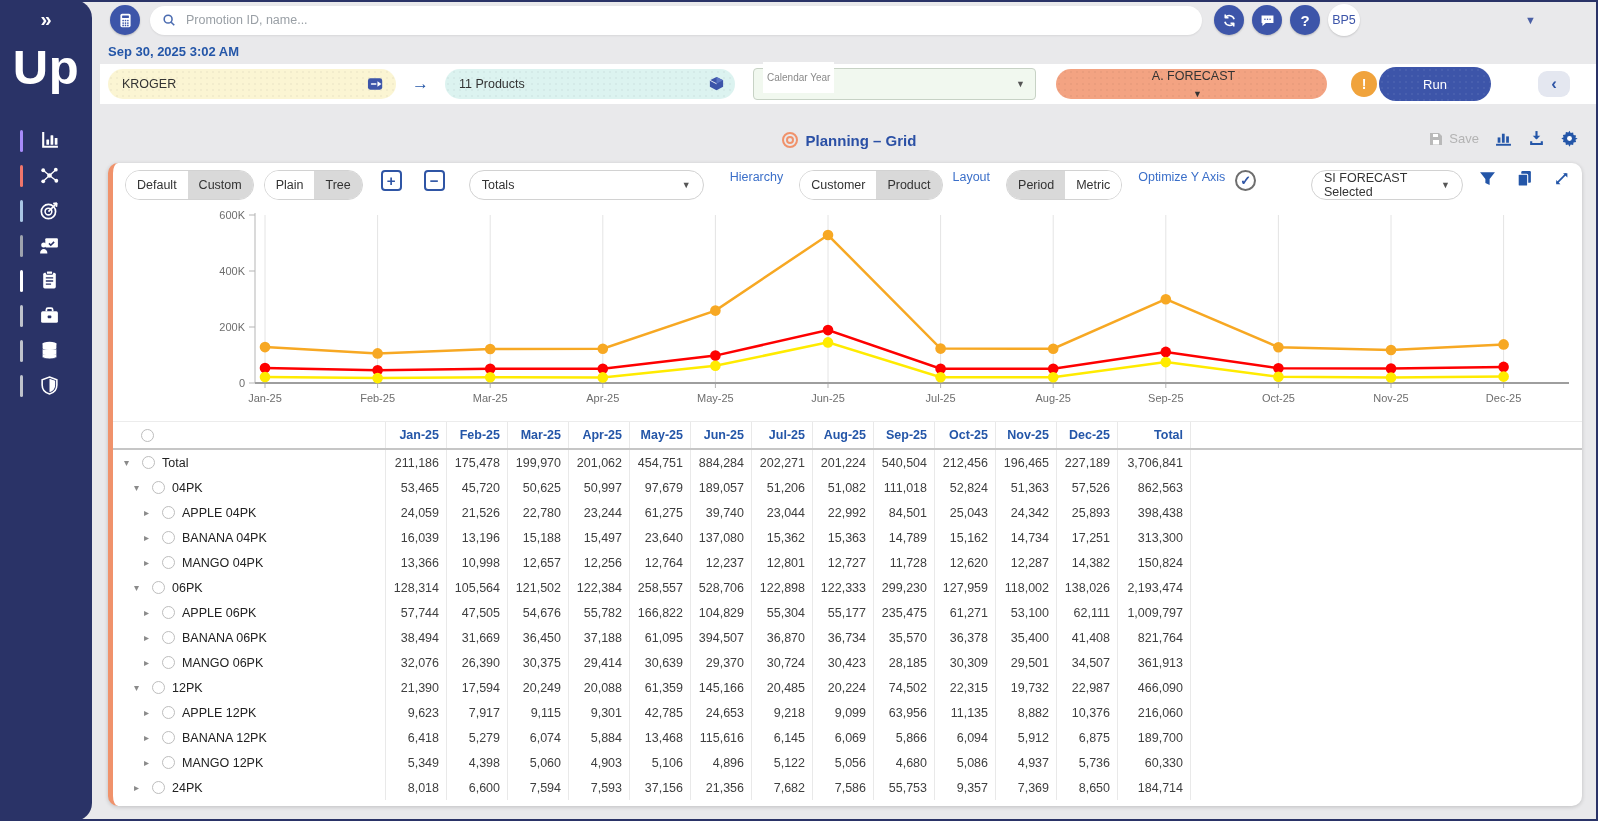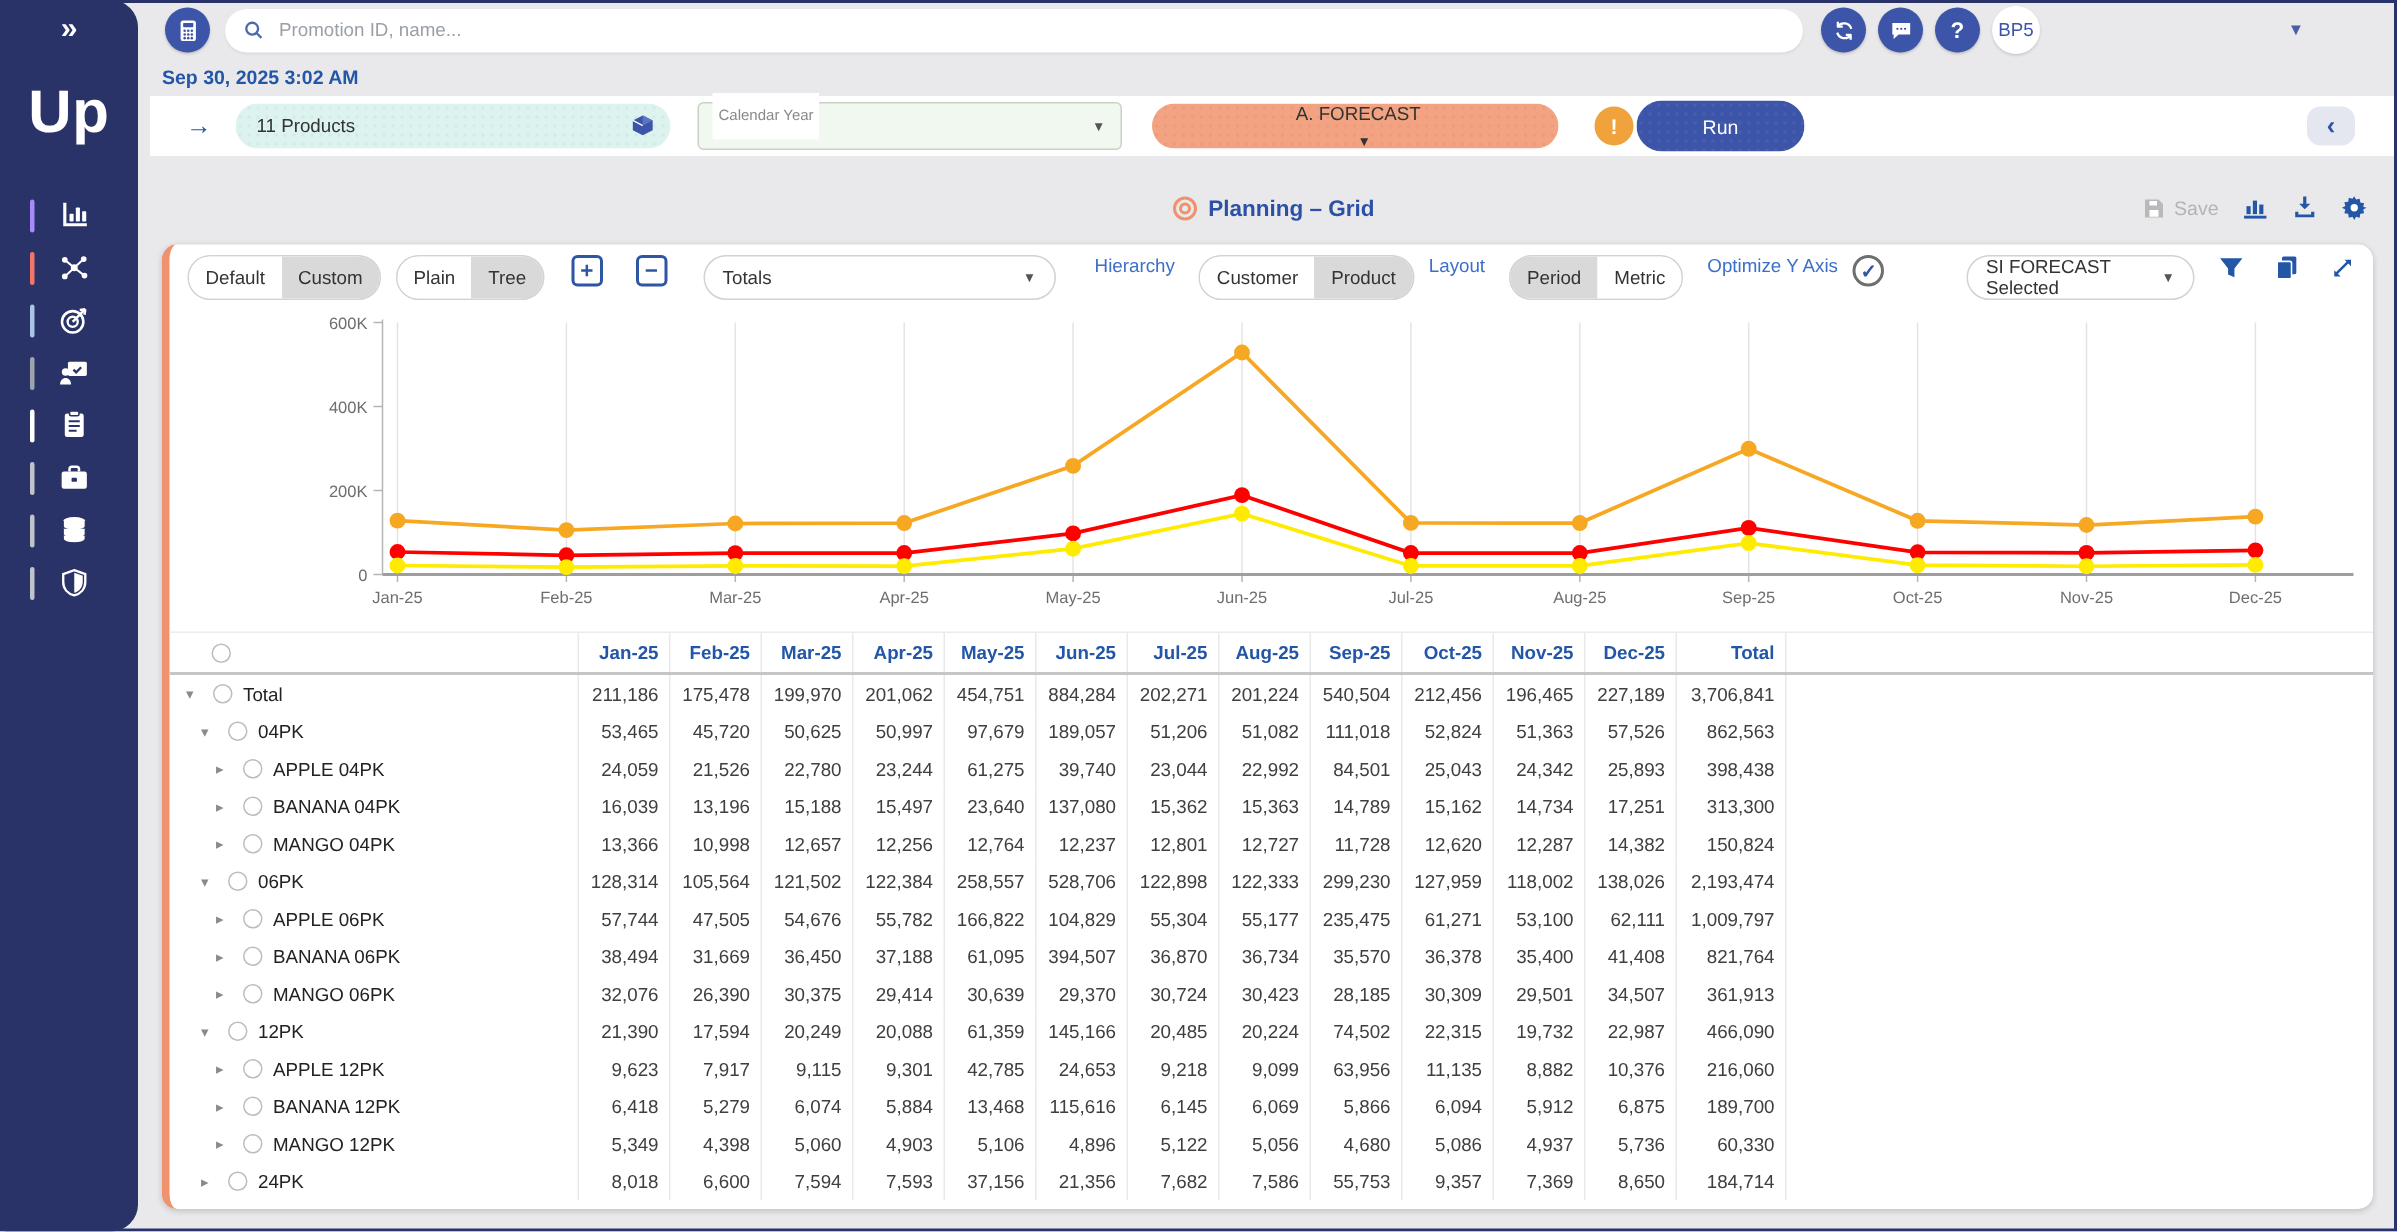--- a/index.html
+++ b/index.html
@@ -1,21 +1,21 @@
 <!DOCTYPE html>
 <html><head>
 <meta charset="utf-8">
 <style>
   html,body{margin:0;padding:0;}
   body{width:1598px;height:821px;background:#E9E9EB;font-family:"Liberation Sans",sans-serif;overflow:hidden;position:relative;}
   #frame{position:absolute;inset:0;border:2px solid #2A3367;box-sizing:border-box;pointer-events:none;z-index:50;}
   
   #sidebar{position:absolute;left:0;top:0;width:92px;height:821px;background:#2A3367;border-radius:4px 18px 18px 4px;box-sizing:border-box;z-index:5;}
   #collapse{color:#fff;font-size:20px;font-weight:bold;text-align:center;padding-top:8px;width:100%;cursor:pointer;}
-  #logo{color:#fff;font-size:40px;font-weight:bold;text-align:center;margin-top:22px;letter-spacing:0.5px;}
+  #logo{color:#fff;font-size:49px;font-weight:bold;text-align:center;margin-top:8px;letter-spacing:0.5px;}
   #side-nav{margin-top:28px;}
   .nav-item{display:flex;align-items:center;height:35px;padding-left:20px;cursor:pointer;}
   .nav-bar{width:3px;height:22px;border-radius:2px;margin-right:16px;}
   .nav-ic{width:21px;height:21px;}
   .nav-ic svg{width:21px;height:21px;display:block;}
   
   #topbar{position:absolute;left:92px;top:0;width:1506px;height:40px;display:flex;align-items:center;padding-left:18px;box-sizing:border-box;}
   .circle-btn{width:30px;height:30px;border-radius:50%;background:#3D55A9;display:flex;align-items:center;justify-content:center;flex:0 0 auto;cursor:pointer;box-shadow:0 1px 2px rgba(0,0,0,.2);}
   .circle-btn svg{width:17px;height:17px;}
   #search{margin-left:10px;width:1052px;height:29px;background:#fff;border-radius:15px;display:flex;align-items:center;padding:0 12px;box-sizing:border-box;box-shadow:0 1px 2px rgba(0,0,0,.08);}
@@ -230,20 +230,28 @@
       <span class="qmark">?</span>
     </div>
     <div id="user-badge">BP5</div>
   </div>
   <div id="top-caret">▼</div>
 </header>
 
 <div id="date-row">Sep 30, 2025 3:02 AM</div>
 
 <div id="filters">
+  <div id="f-customer" class="pill">
+    <span>KROGER</span>
+    <svg width="19" height="16" viewBox="0 0 20 16">
+        <rect x="1" y="2" width="15" height="12" rx="2.5" fill="#3D55A9"></rect>
+        <path d="M11 5l4.2 3L11 11z" fill="#fff"></path>
+        <rect x="4" y="7.2" width="6" height="1.6" rx="0.8" fill="#fff"></rect>
+      </svg>
+  </div>
   <span id="f-arrow">→</span>
   <div id="f-products" class="pill">
     <span>11 Products</span>
     <svg width="17" height="17" viewBox="0 0 18 18">
         <path d="M9 1l7 3.5v7L9 15 2 11.5v-7z" fill="#3D55A9"></path>
         <path d="M9 1v7.2l7-3.7z" fill="#5B74C4"></path>
         <path d="M9 8.2L2 4.5" stroke="#fff" stroke-width="0.9"></path>
       </svg>
   </div>
   <div id="f-cal">

